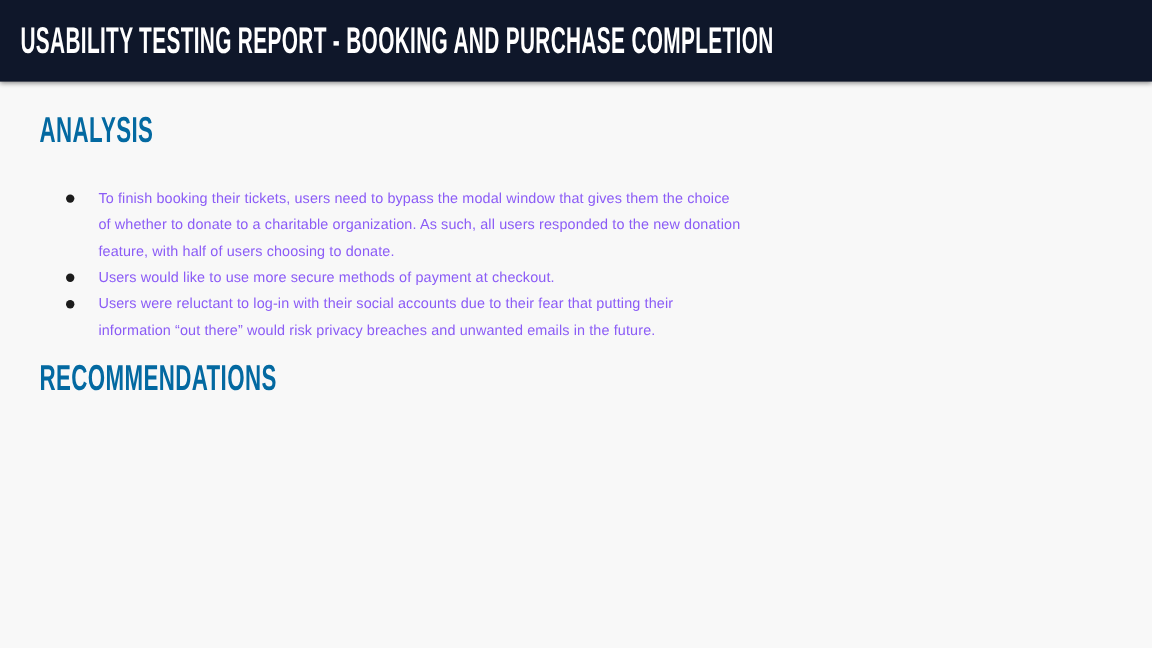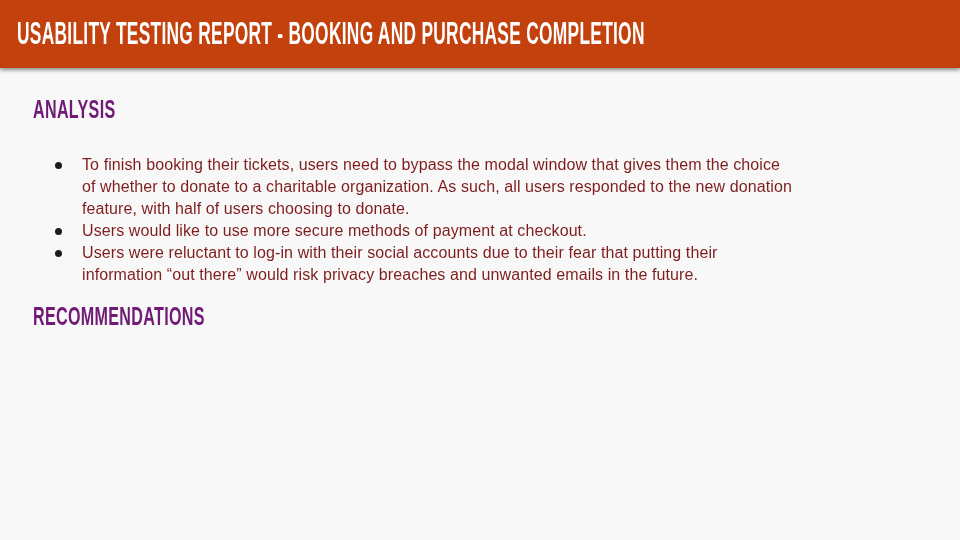--- a/index.html
+++ b/index.html
@@ -14,21 +14,21 @@
   .slide {
     position: relative;
     width: 960px;
     height: 540px;
     background: #f8f8f8;
   }
   .titlebar {
     position: relative;
     width: 100%;
     height: 68px;
-    background: #c2410c;
+    background: #0f172a;
     display: flex;
     align-items: center;
     box-shadow: 0 2px 4px rgba(0,0,0,0.45);
     z-index: 2;
   }
   .titlebar .title-text {
     padding-left: 17px;
     white-space: nowrap;
   }
   .cond-title {
@@ -42,40 +42,40 @@
     line-height: 68px;
   }
   .content {
     position: relative;
     padding: 0 33px;
     color: #212121;
     z-index: 1;
   }
   h2.section-heading {
     margin: 0;
-    font-size: 26px;
+    font-size: 30px;
     line-height: 34px;
-    color: #701a75;
+    color: #0369a1;
     font-weight: 700;
   }
   h2.heading-analysis { margin-top: 24px; }
   h2.heading-recommendations { margin-top: 13px; }
   .cond {
     display: inline-block;
     transform: scaleX(0.62);
     transform-origin: left center;
     letter-spacing: 0.5px;
     white-space: nowrap;
   }
   ul.bullets {
     list-style: none;
     margin: 0;
     padding: 0;
-    font-size: 16px;
-    color: #7f1d1d;
+    font-size: 12px;
+    color: #8b5cf6;
   }
   ul.analysis { margin-top: 28px; }
   ul.recs { margin-top: 27px; }
   ul.bullets li {
     position: relative;
     padding-left: 49px;
     white-space: pre-line;
     letter-spacing: 0.1px;
   }
   ul.analysis li { line-height: 22px; }

